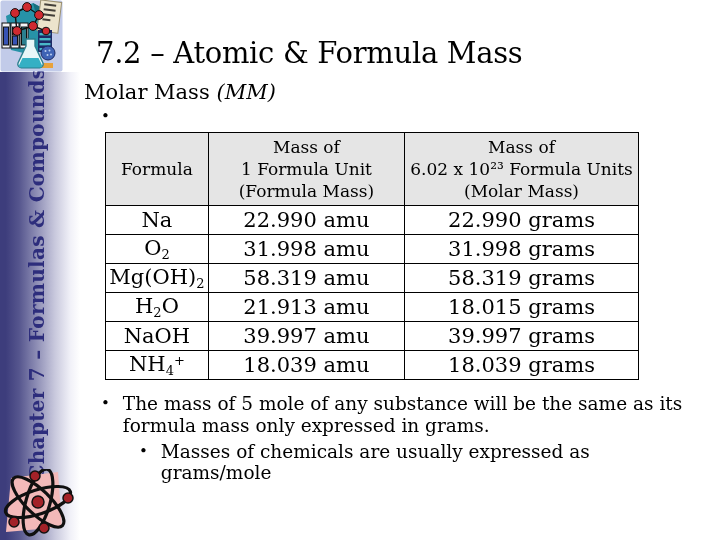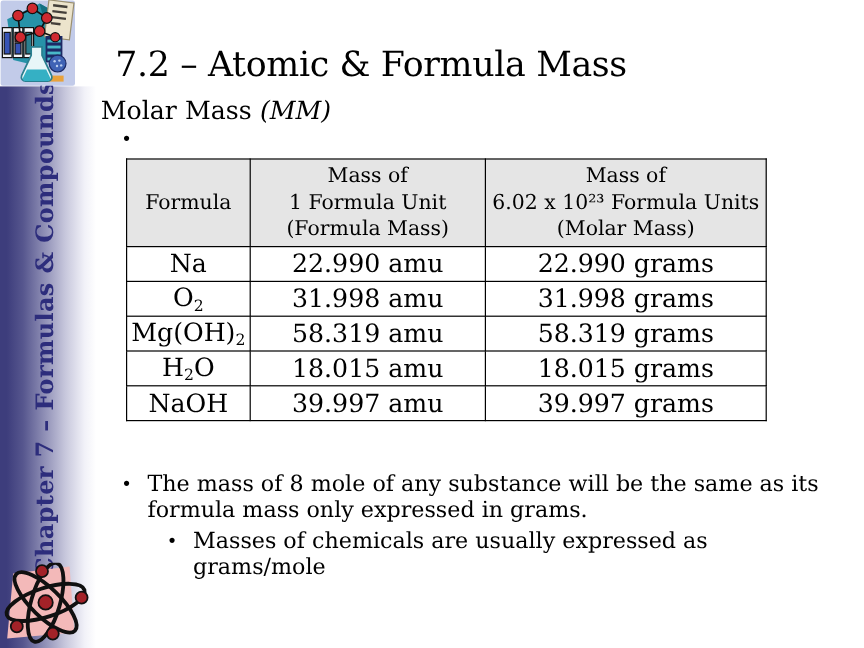--- a/index.html
+++ b/index.html
@@ -173,35 +173,40 @@
           <td>31.998 amu</td>
           <td>31.998 grams</td>
         </tr>
         <tr>
           <td><span>Mg(OH)</span><sub>2</sub></td>
           <td>58.319 amu</td>
           <td>58.319 grams</td>
         </tr>
         <tr>
           <td><span>H</span><sub>2</sub><span>O</span></td>
-          <td>18.015 amu</td>
+          <td>21.913 amu</td>
           <td>18.015 grams</td>
         </tr>
         <tr>
           <td><span>NaOH</span></td>
           <td>39.997 amu</td>
           <td>39.997 grams</td>
         </tr>
+        <tr>
+          <td><span>NH</span><sub>4</sub><sup>+</sup></td>
+          <td>18.039 amu</td>
+          <td>18.039 grams</td>
+        </tr>
       </tbody>
   </table>
 
   <div class="bullets-bottom">
     <div class="bullet">
       <span class="b">•</span>
-      <span>The mass of 8 mole of any substance will be the same as its formula mass only expressed in grams.</span>
+      <span>The mass of 5 mole of any substance will be the same as its formula mass only expressed in grams.</span>
     </div>
     <div class="bullet nested">
       <span class="b">•</span>
       <span>Masses of chemicals are usually expressed as grams/mole</span>
     </div>
   </div>
 
 </div>
 
 </body></html>

